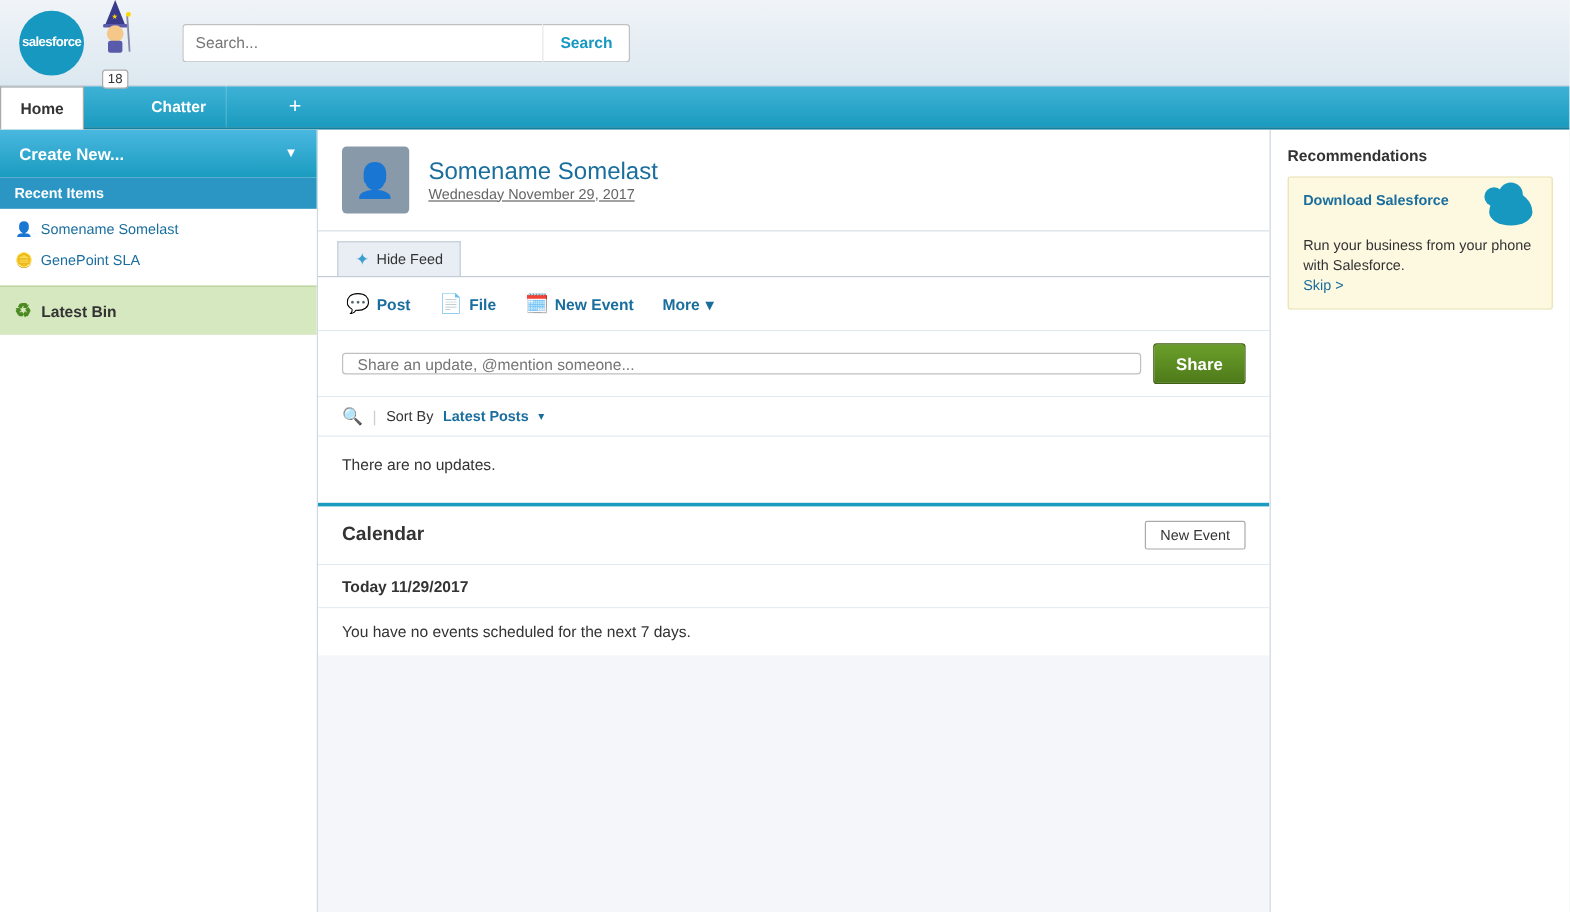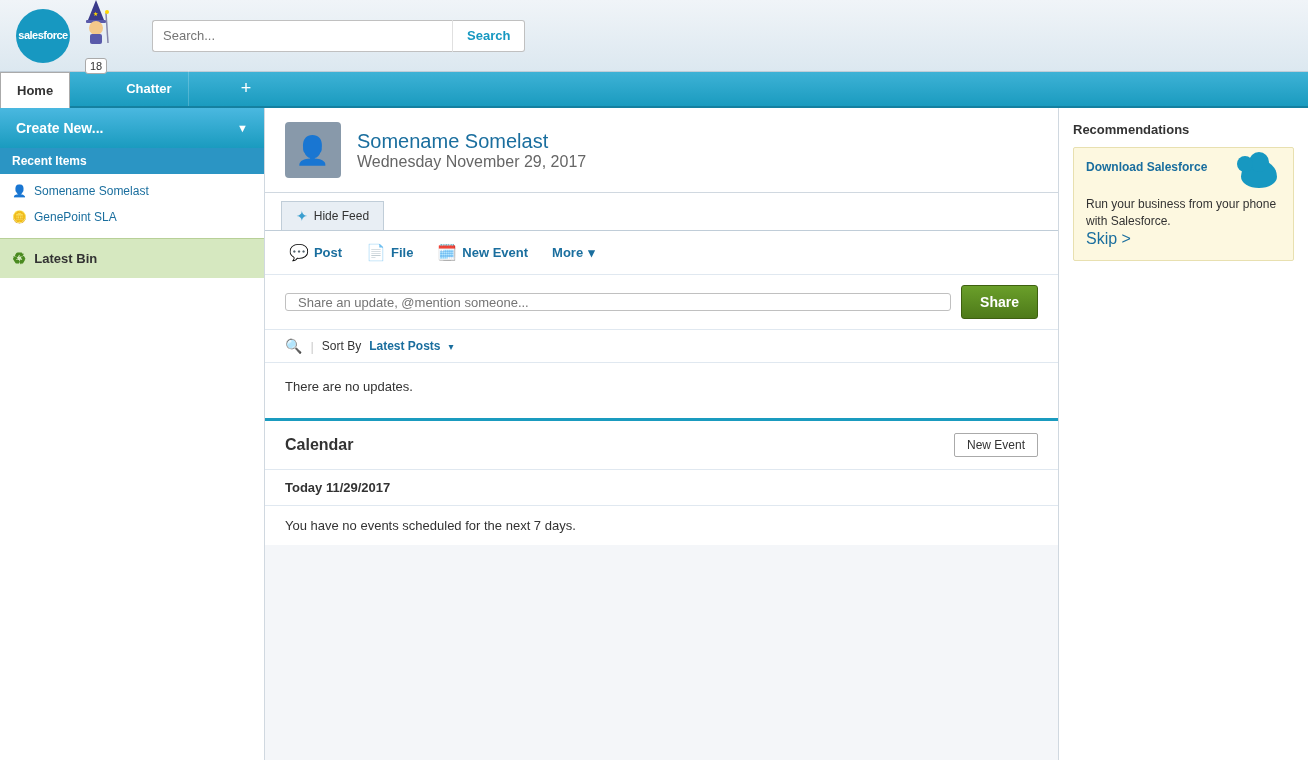--- a/index.html
+++ b/index.html
@@ -198,22 +198,23 @@
       display: flex; align-items: center; justify-content: center;
       color: white;
       font-size: 28px;
     }
     .profile-info h2 {
       font-size: 20px;
       color: #1a6e9e;
       font-weight: normal;
     }
     .profile-info .profile-date {
-      font-size: 16px;
+      font-size: 12px;
       color: #666;
+      text-decoration: underline;
     }
 
     
     .feed-container {
       background: white;
       margin: 0;
       flex: 1;
     }
     .hide-feed-tab {
       background: #e8eef4;
@@ -358,21 +359,21 @@
       top: -4px; left: -4px;
     }
     .rec-description {
       font-size: 12px;
       color: #333;
       margin-top: 6px;
       line-height: 1.4;
     }
     .rec-skip {
       color: #1a6e9e;
-      font-size: 16px;
+      font-size: 12px;
       cursor: pointer;
       margin-top: 0;
       display: inline-block;
     }
 
     
     .calendar-section {
       background: white;
       border-top: 3px solid #1a9bbf;
       margin-top: 8px;

